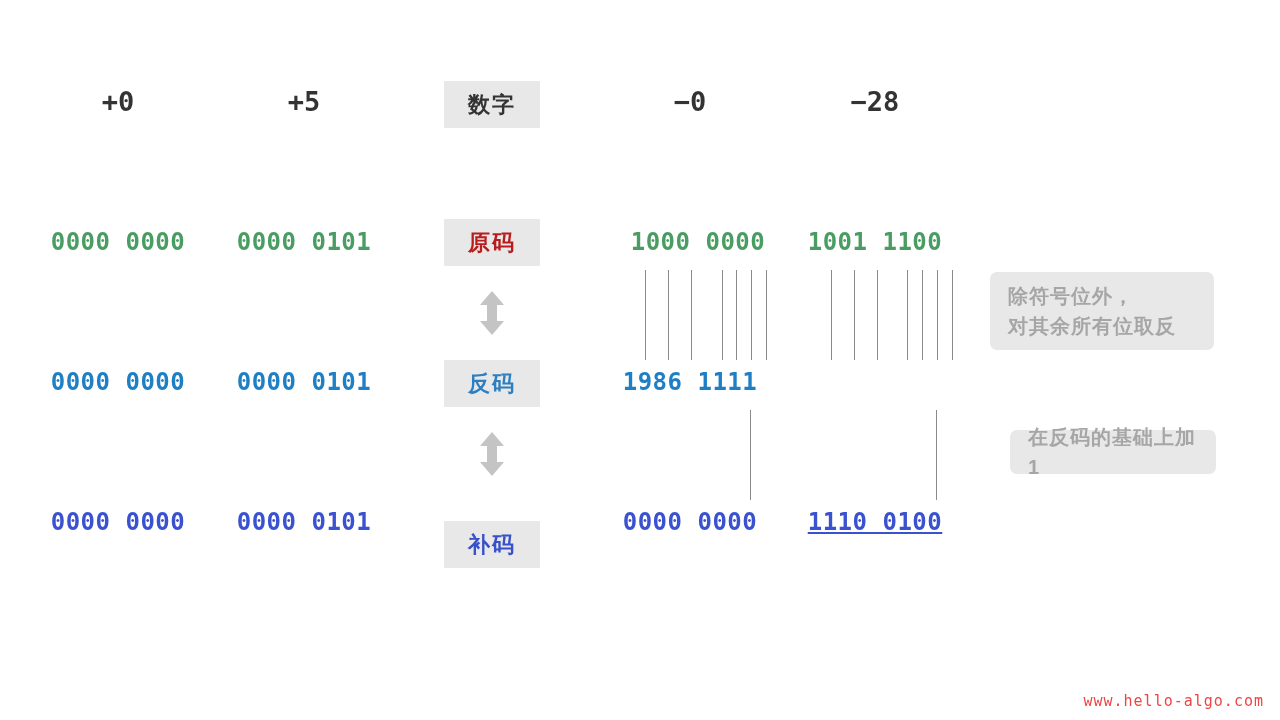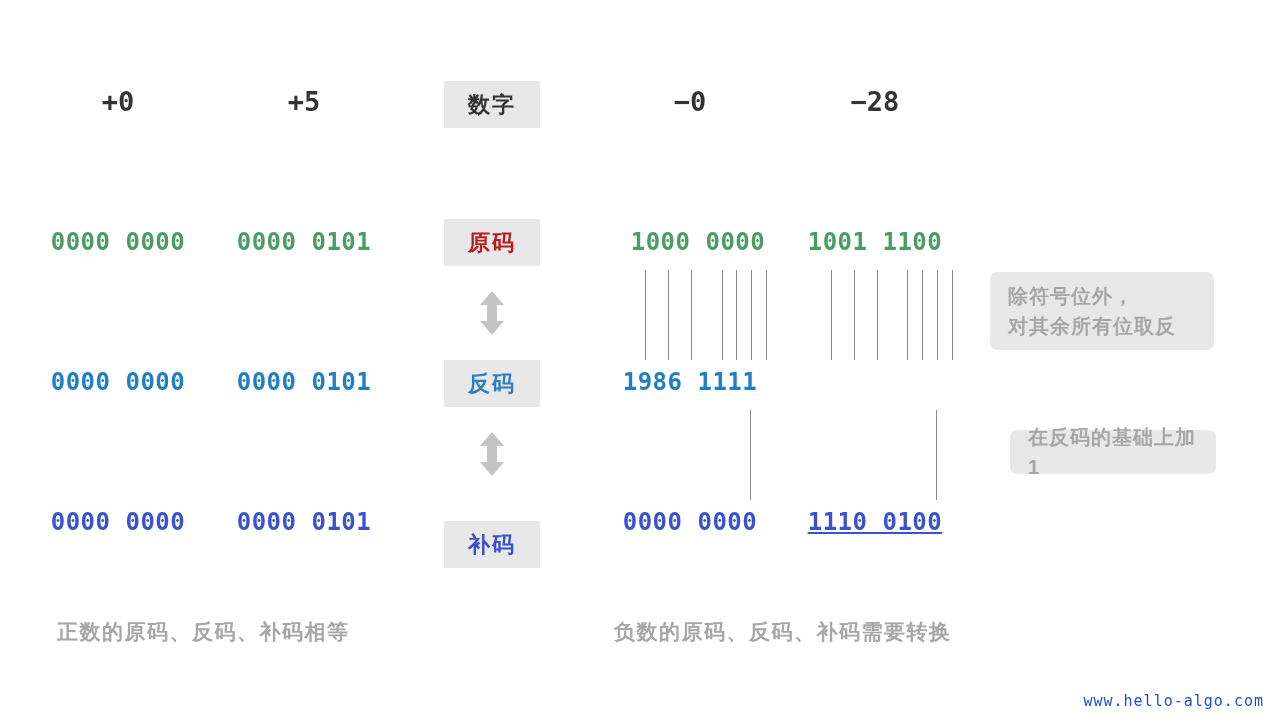--- a/index.html
+++ b/index.html
@@ -104,21 +104,21 @@
     font-size: 21px;
     letter-spacing: 1.5px;
     white-space: pre;
   }
 
   
   .watermark {
     position: absolute;
     right: 16px;
     bottom: 10px;
-    color: #1d4ed8;
+    color: #ef4444;
     font-family: "DejaVu Sans Mono", "Liberation Mono", monospace;
     font-size: 15px;
     letter-spacing: 1px;
   }
 </style>
 </head>
 <body>
 
 <div class="stage">
 
@@ -194,19 +194,17 @@
 
   <div class="abs note" style="left:990px; top:272px; width:224px; height:78px;">
     <span>除符号位外，</span>
     <span>对其余所有位取反</span>
   </div>
 
   <div class="abs note" style="left:990px; top:430px; width:206px; height:44px;margin-left:20px;">
     <span>在反码的基础上加  1</span>
   </div>
 
-  <div class="abs caption" style="left:57px; top:618px;">正数的原码、反码、补码相等</div>
-
-  <div class="abs caption" style="left:614px; top:618px;">负数的原码、反码、补码需要转换</div>
+
 
   <div class="watermark">www.hello-algo.com</div>
 
 </div>
 
 </body></html>

